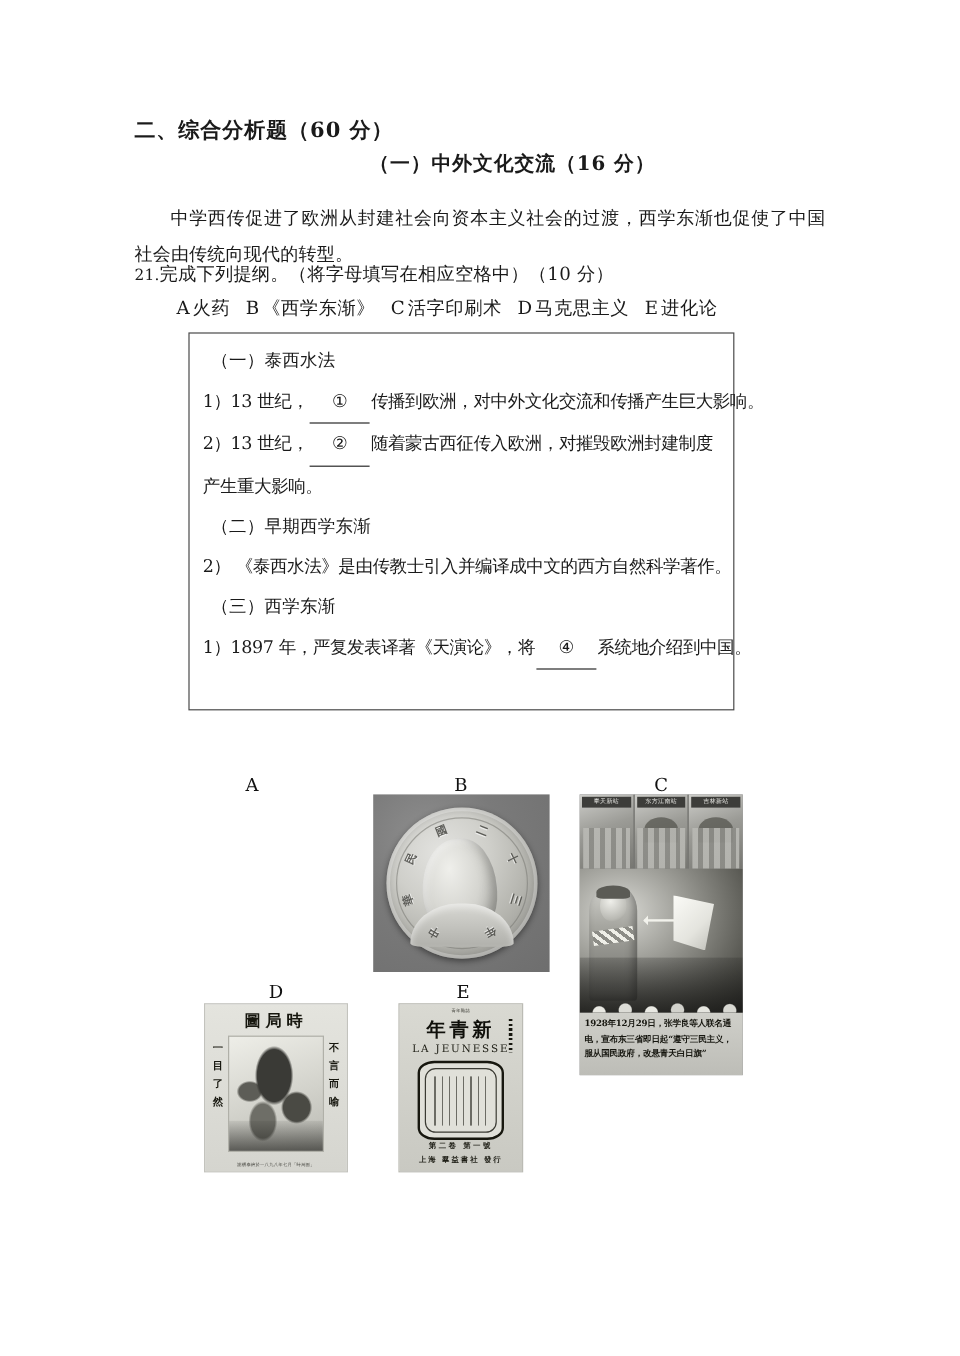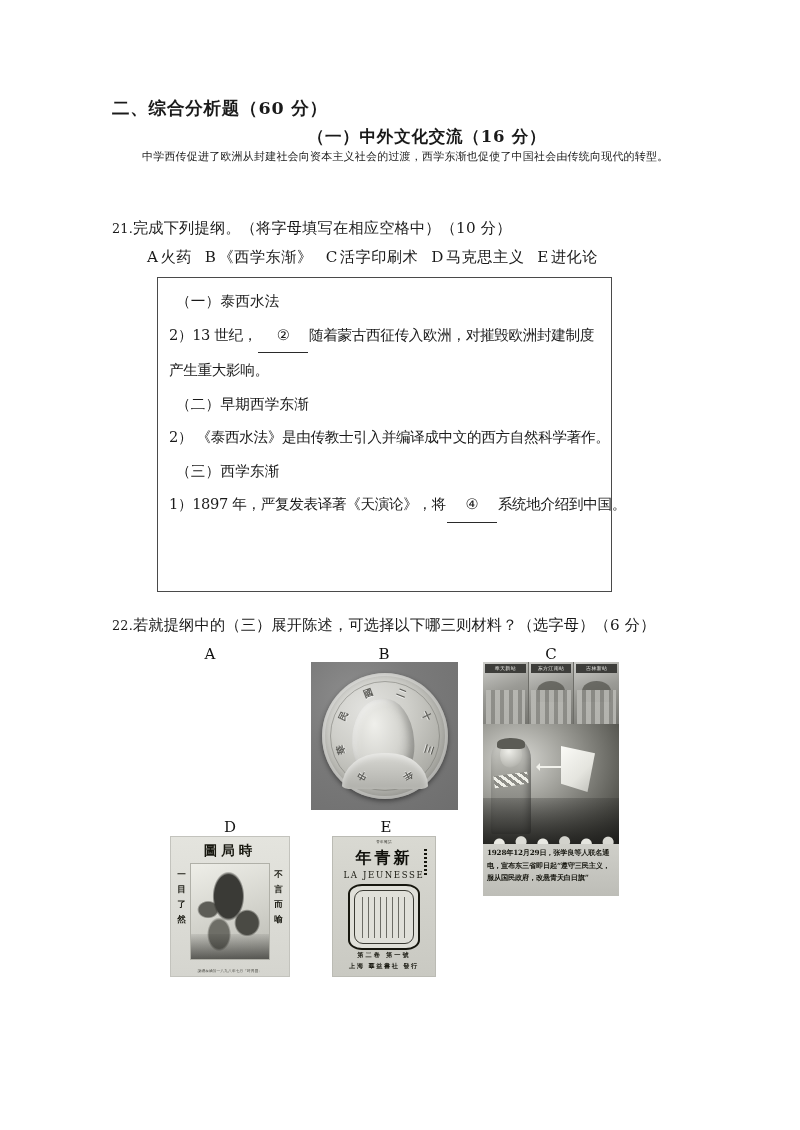--- a/index.html
+++ b/index.html
@@ -42,23 +42,23 @@
     font-size: 16.5px;
     font-weight: bold;
     letter-spacing: 0.8px;
     padding-left: 22px;
     box-sizing: border-box;
   }
 
   
   #intro {
     left: 112px;
-    top: 142px;
+    top: 167px;
     width: 576px;
-    font-size: 11px;
+    font-size: 15px;
     line-height: 30px;
     text-indent: 30px;
     text-align: justify;
     text-justify: inter-ideograph;
   }
 
   
   #q21 {
     left: 112px;
     top: 215px;
@@ -428,42 +428,42 @@
   </div>
 
   <div class="abs cn" id="q21-options">
     <span class="opt"><span class="optletter">A</span><span>火药</span></span><span class="opt"><span class="optletter">B</span><span>《西学东渐》</span></span><span class="opt"><span class="optletter">C</span><span>活字印刷术</span></span><span class="opt"><span class="optletter">D</span><span>马克思主义</span></span><span class="opt"><span class="optletter">E</span><span>进化论</span></span>
   </div>
 
   <div class="abs" id="outline-box">
 
     <div class="ol-line head cn">（一）泰西水法</div>
 
+    <div class="ol-line cn tight">
+      <span>1）13 世纪，</span><span class="blank">①</span><span>传播到欧洲，对中外文化交流和传播产生巨大影响。</span>
+    </div>
 
     <div class="ol-line wrap cn tight">
       <span>2）13 世纪，</span><span class="blank">②</span><span>随着蒙古西征传入欧洲，对摧毁欧洲封建制度产生重大影响。</span>
     </div>
 
     <div class="ol-line head cn">（二）早期西学东渐</div>
 
 
     <div class="ol-line cn tight">2）  《泰西水法》是由传教士引入并编译成中文的西方自然科学著作。</div>
 
     <div class="ol-line head cn">（三）西学东渐</div>
 
     <div class="ol-line cn tight">
       <span>1）1897 年，严复发表译著《天演论》，将</span><span class="blank">④</span><span>系统地介绍到中国。</span>
     </div>
 
 
   </div>
 
-  <div class="abs cn" id="q22">
-    <span class="qnum">22.</span><span>若就提纲中的（三）展开陈述，可选择以下哪三则材料？（选字母）（6 分）</span>
-  </div>
 
   <div class="abs fig-label" style="left:200px; top:645px; width:20px;">A</div>
   <div class="abs fig-label" style="left:374px; top:645px; width:20px;">B</div>
   <div class="abs fig-label" style="left:541px; top:645px; width:20px;">C</div>
   <div class="abs fig-label" style="left:220px; top:818px; width:20px;">D</div>
   <div class="abs fig-label" style="left:376px; top:818px; width:20px;">E</div>
 
   <div class="fig-img" id="img-b">
     <div class="coin">
       <div class="rim"></div>

